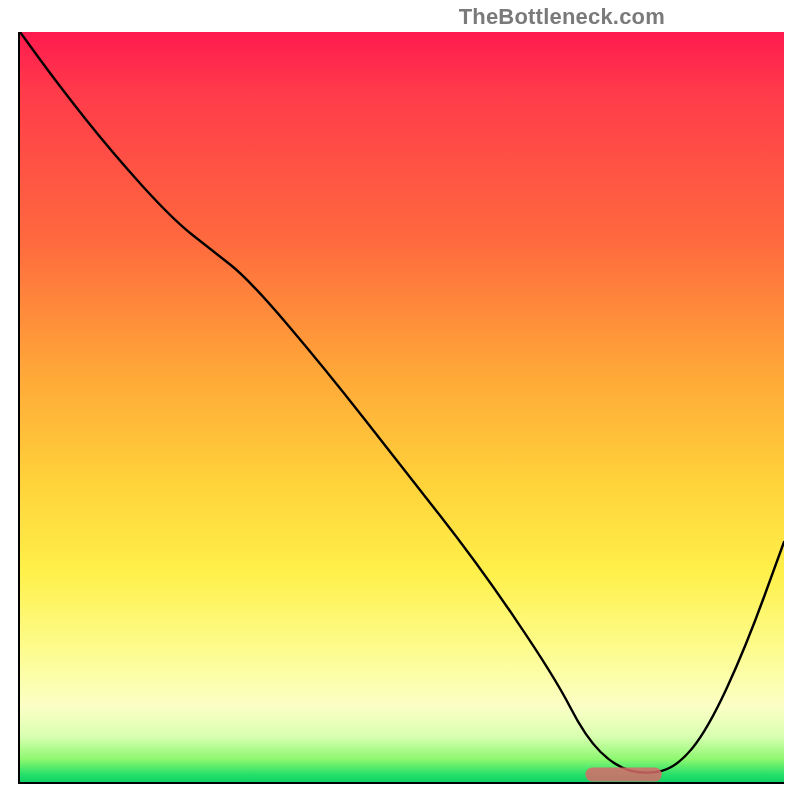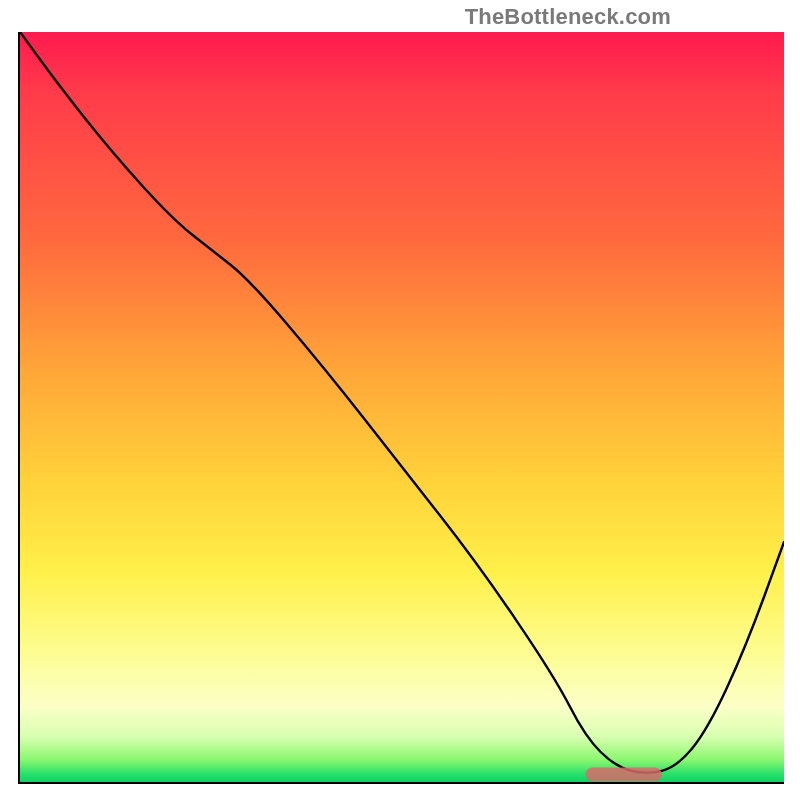--- a/index.html
+++ b/index.html
@@ -8,21 +8,20 @@
     width: 800px;
     height: 800px;
     overflow: hidden;
     background: #ffffff;
     font-family: Arial, Helvetica, sans-serif;
   }
   .wrap {
     position: relative;
     width: 675px;
     height: 800px;
-    padding-left: 6px;
   }
   .watermark {
     position: absolute;
     top: 4px;
     right: 10px;
     color: #7a7a7a;
     font-size: 22px;
     font-weight: 600;
     letter-spacing: 0.2px;
     user-select: none;

